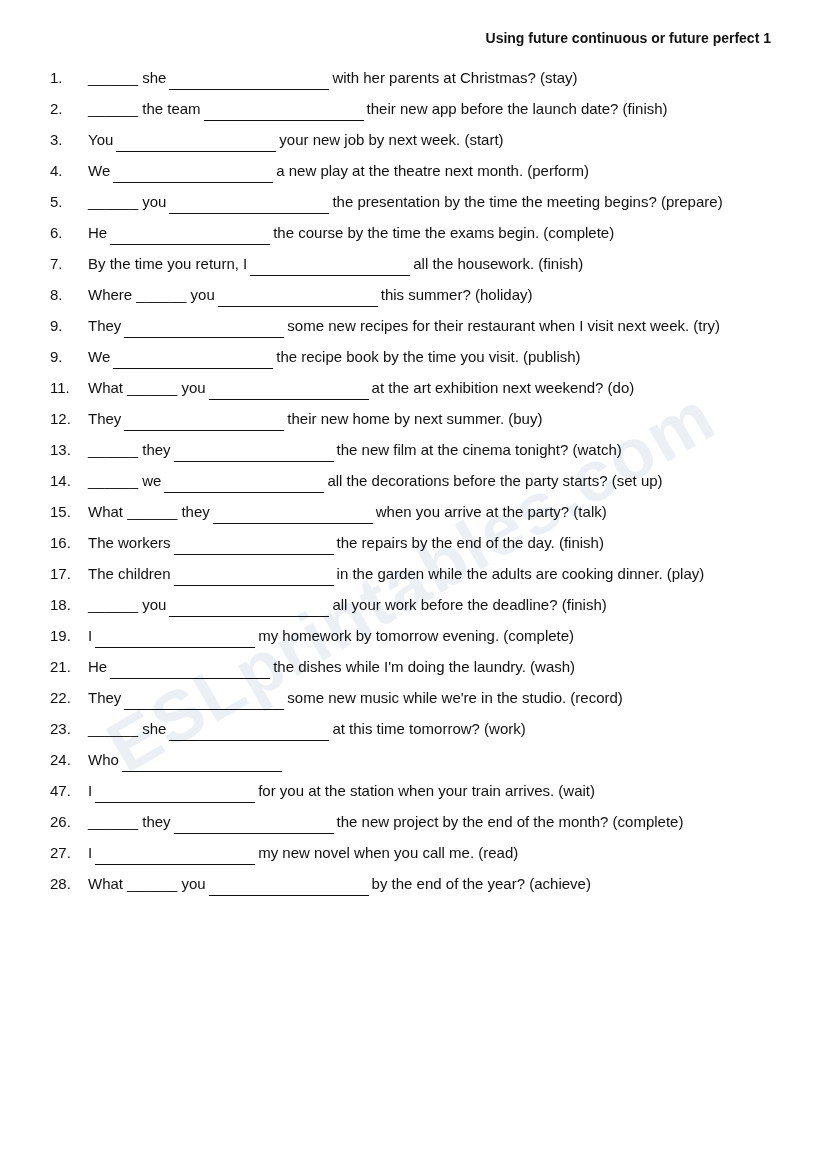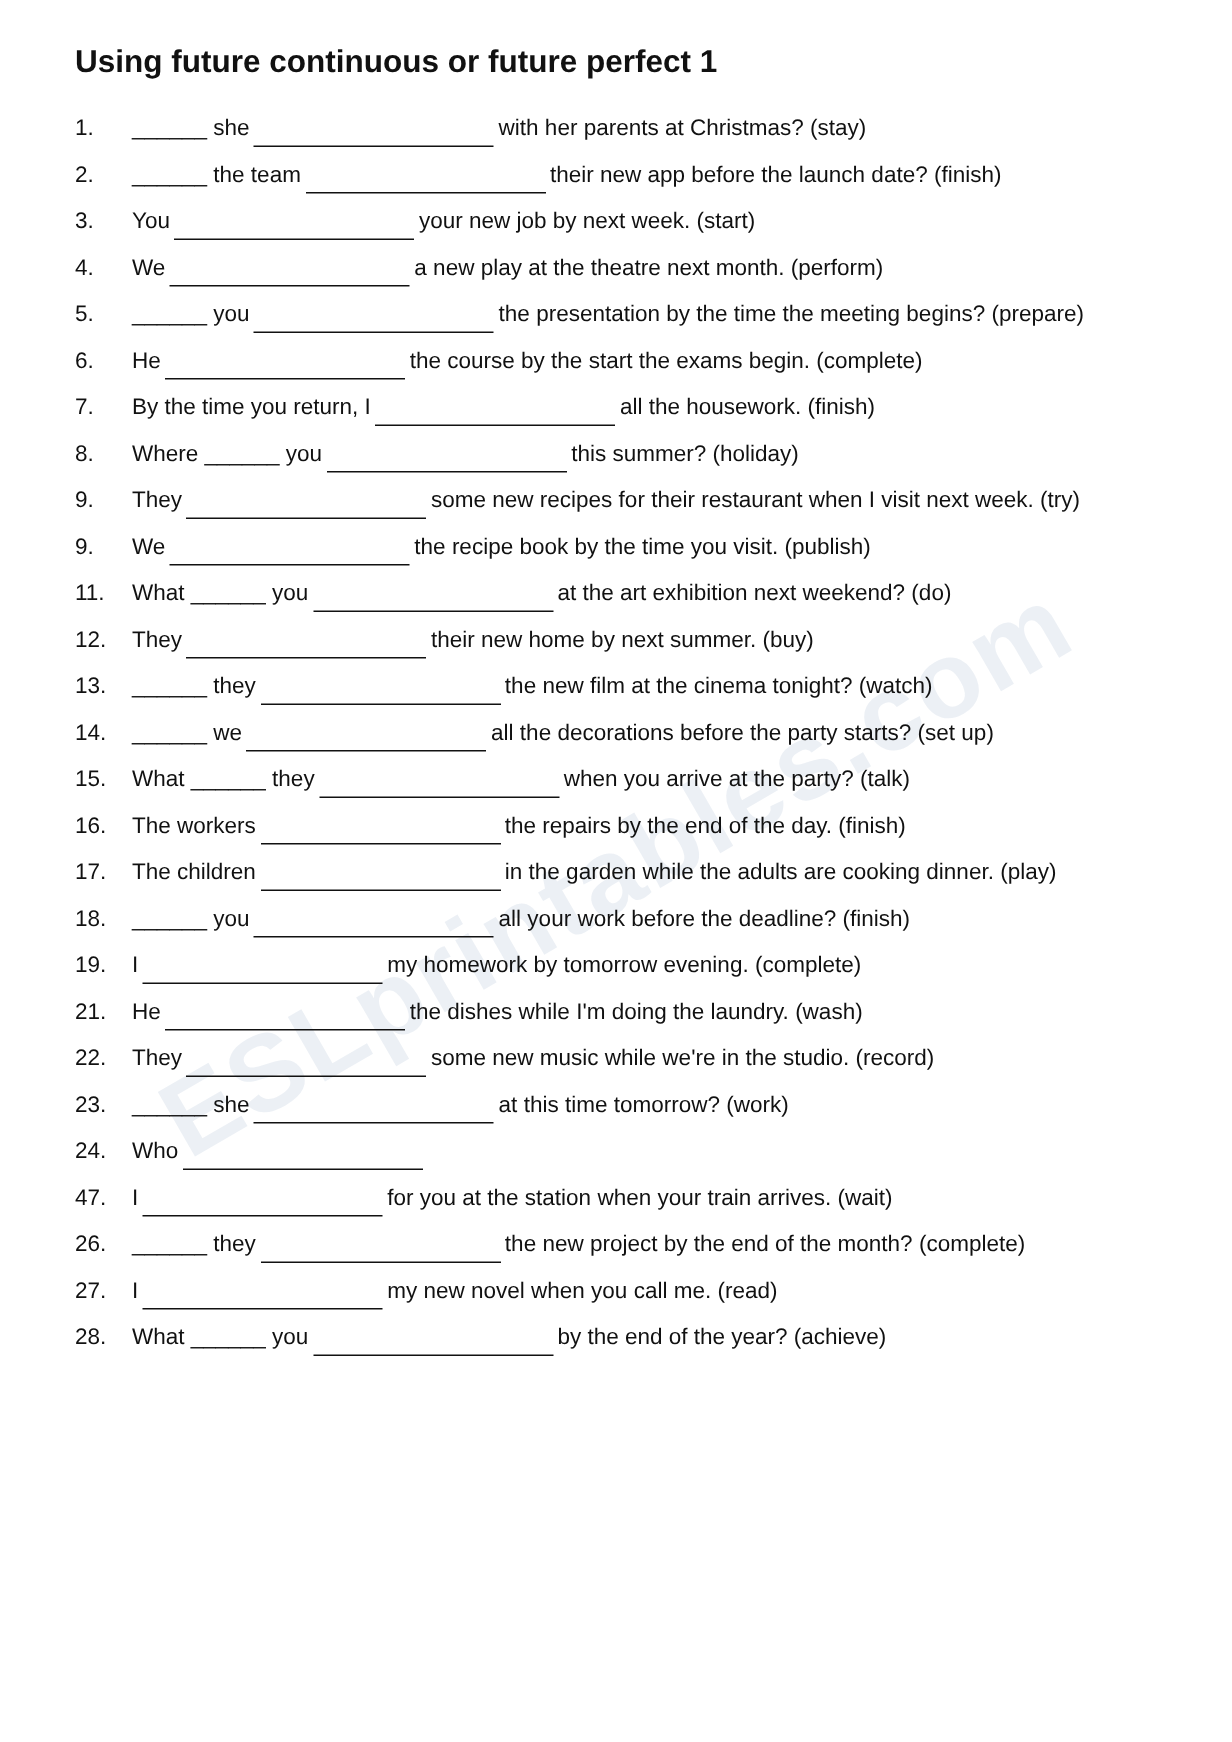--- a/index.html
+++ b/index.html
@@ -34,22 +34,22 @@
       z-index: 0;
       letter-spacing: 2px;
     }
 
     .content {
       position: relative;
       z-index: 1;
     }
 
     h1 {
-      text-align: left;
-      font-size: 21px;
+      text-align: right;
+      font-size: 14px;
       font-weight: bold;
       margin-bottom: 20px;
       font-family: 'Comic Sans MS', cursive, sans-serif;
     }
 
     .exercise-list {
       list-style: none;
       padding: 0;
     }
 
@@ -132,21 +132,21 @@
           <span>______ you </span>
           <span class="blank blank-long"></span>
           <span> the presentation by the time the meeting begins? (prepare)</span>
         </span>
       </li>
       <li>
         <span class="num">6.</span>
         <span class="sentence">
           <span>He </span>
           <span class="blank blank-long"></span>
-          <span> the course by the start the exams begin. (complete)</span>
+          <span> the course by the time the exams begin. (complete)</span>
         </span>
       </li>
       <li>
         <span class="num">7.</span>
         <span class="sentence">
           <span>By the time you return, I </span>
           <span class="blank blank-long"></span>
           <span> all the housework. (finish)</span>
         </span>
       </li>

